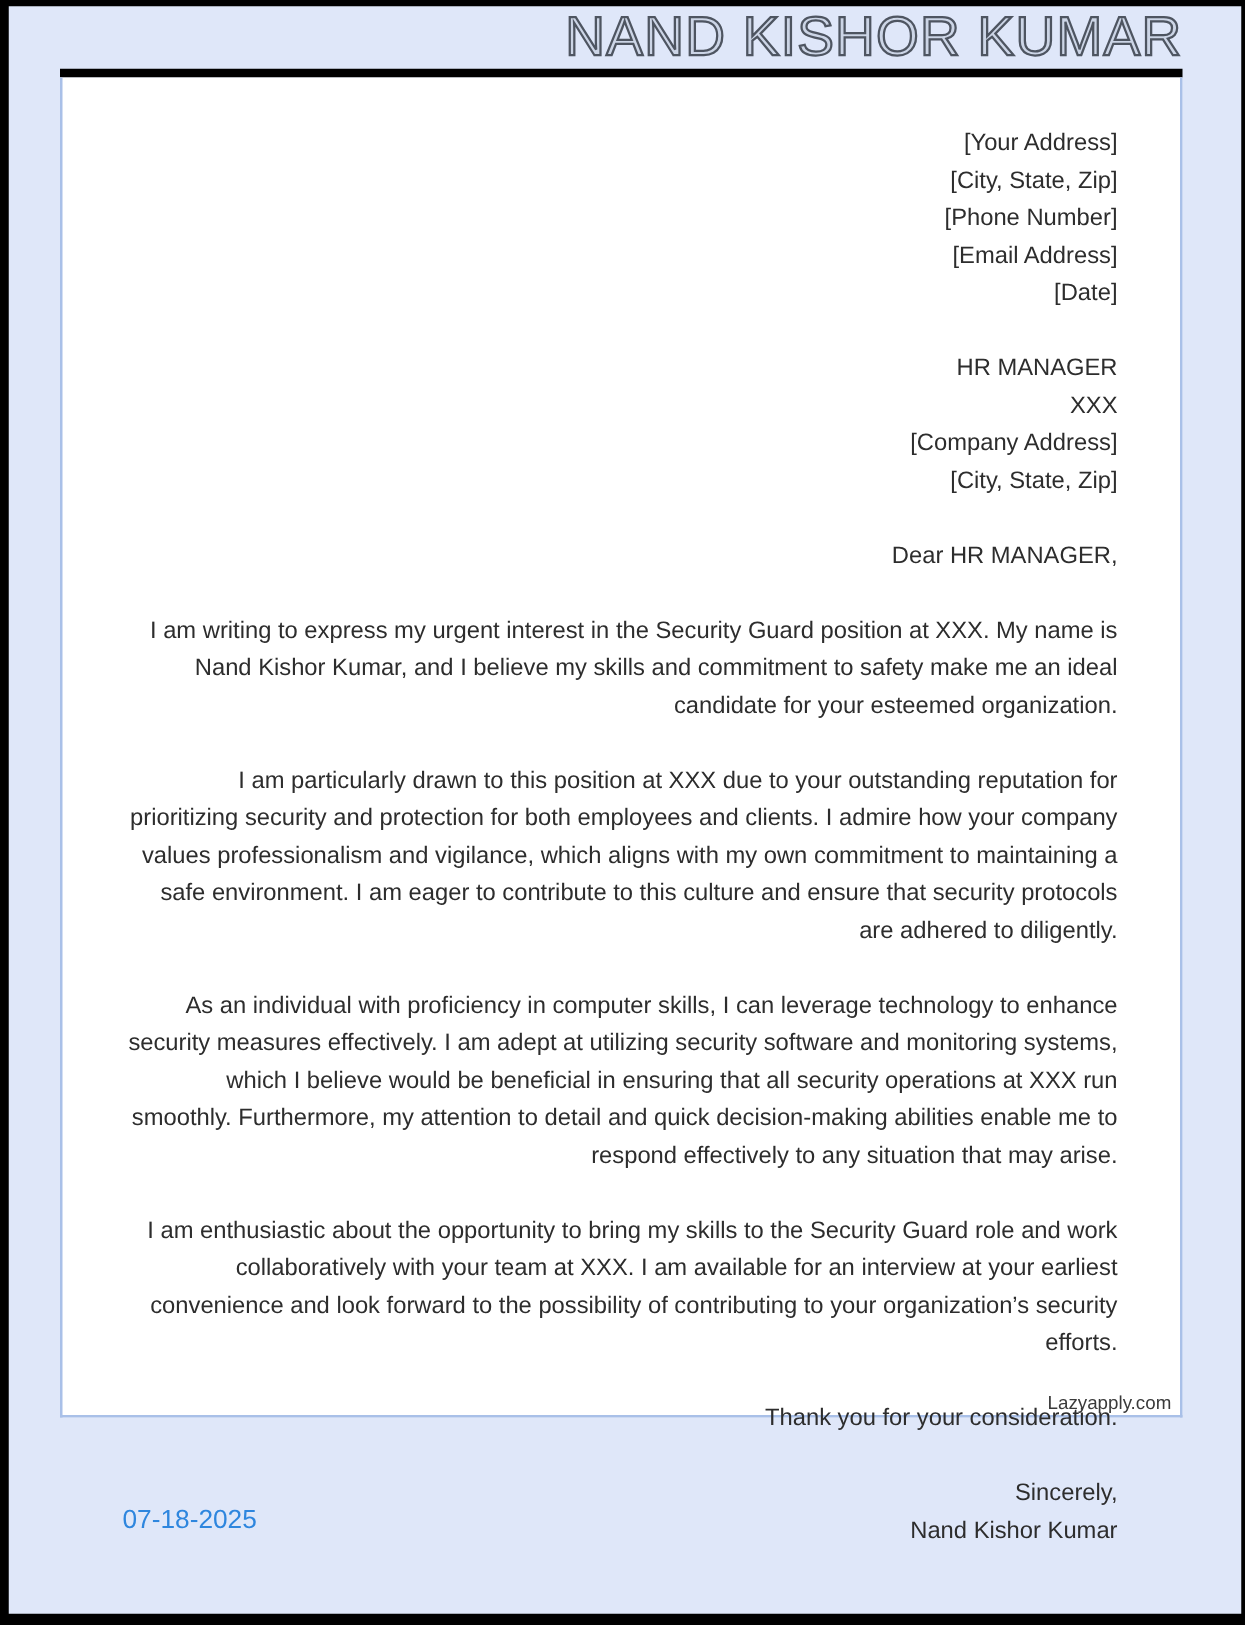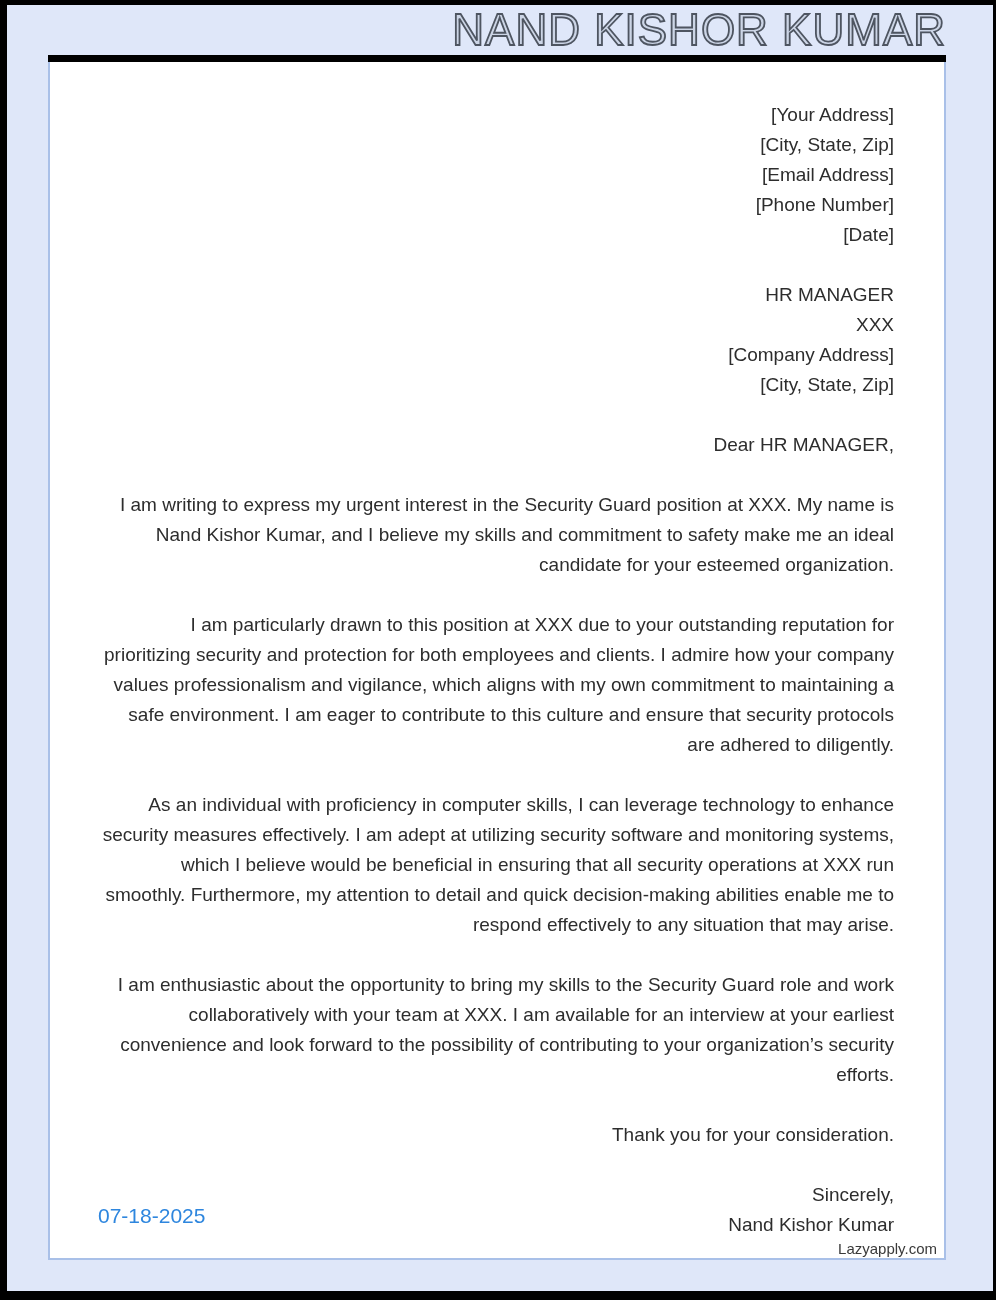--- a/index.html
+++ b/index.html
@@ -41,21 +41,21 @@
   .black-bar {
     margin-left: 41px;
     width: 898px;
     height: 7px;
     background: #000;
   }
   .page {
     box-sizing: border-box;
     margin-left: 41px;
     width: 898px;
-    height: 1198px;
+    height: 1072px;
     background: #ffffff;
     border-left: 2px solid #a9c0e8;
     border-right: 2px solid #a9c0e8;
     border-bottom: 2px solid #a9c0e8;
     position: relative;
   }
   .content {
     padding: 38px 50px 0 50px;
     font-size: 19px;
     line-height: 30px;
@@ -90,22 +90,22 @@
   </div>
 
   <div class="black-bar"></div>
 
   <div class="page">
     <div class="content">
 
       <div class="block">
         <div class="line">[Your Address]</div>
         <div class="line">[City, State, Zip]</div>
+        <div class="line">[Phone Number]</div>
         <div class="line">[Email Address]</div>
-        <div class="line">[Phone Number]</div>
         <div class="line">[Date]</div>
       </div>
 
       <div class="block">
         <div class="line">HR MANAGER</div>
         <div class="line">XXX</div>
         <div class="line">[Company Address]</div>
         <div class="line">[City, State, Zip]</div>
       </div>
 

